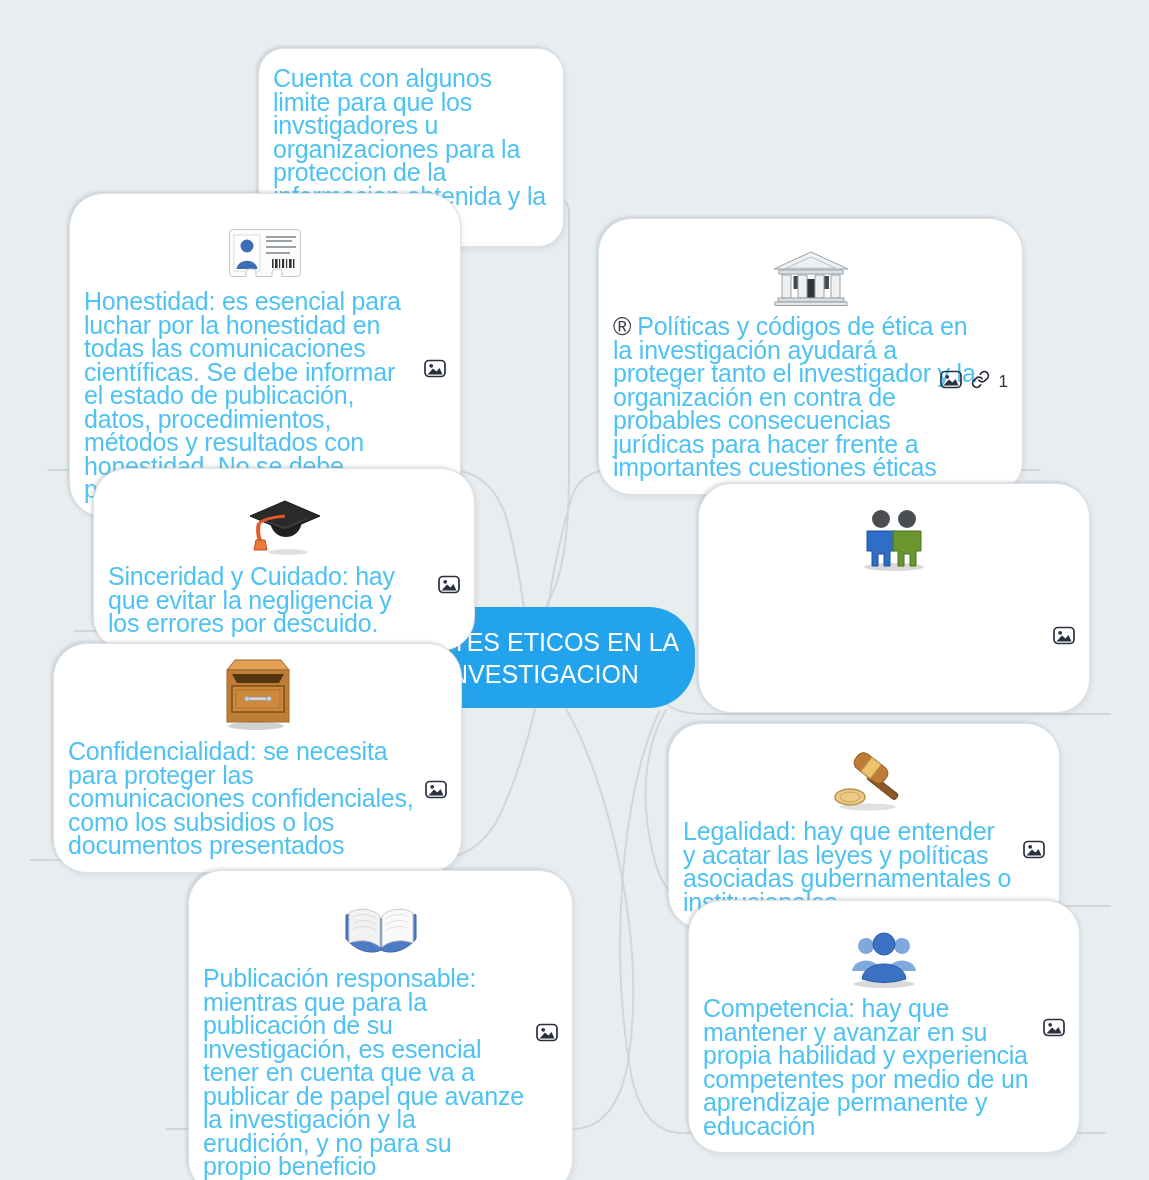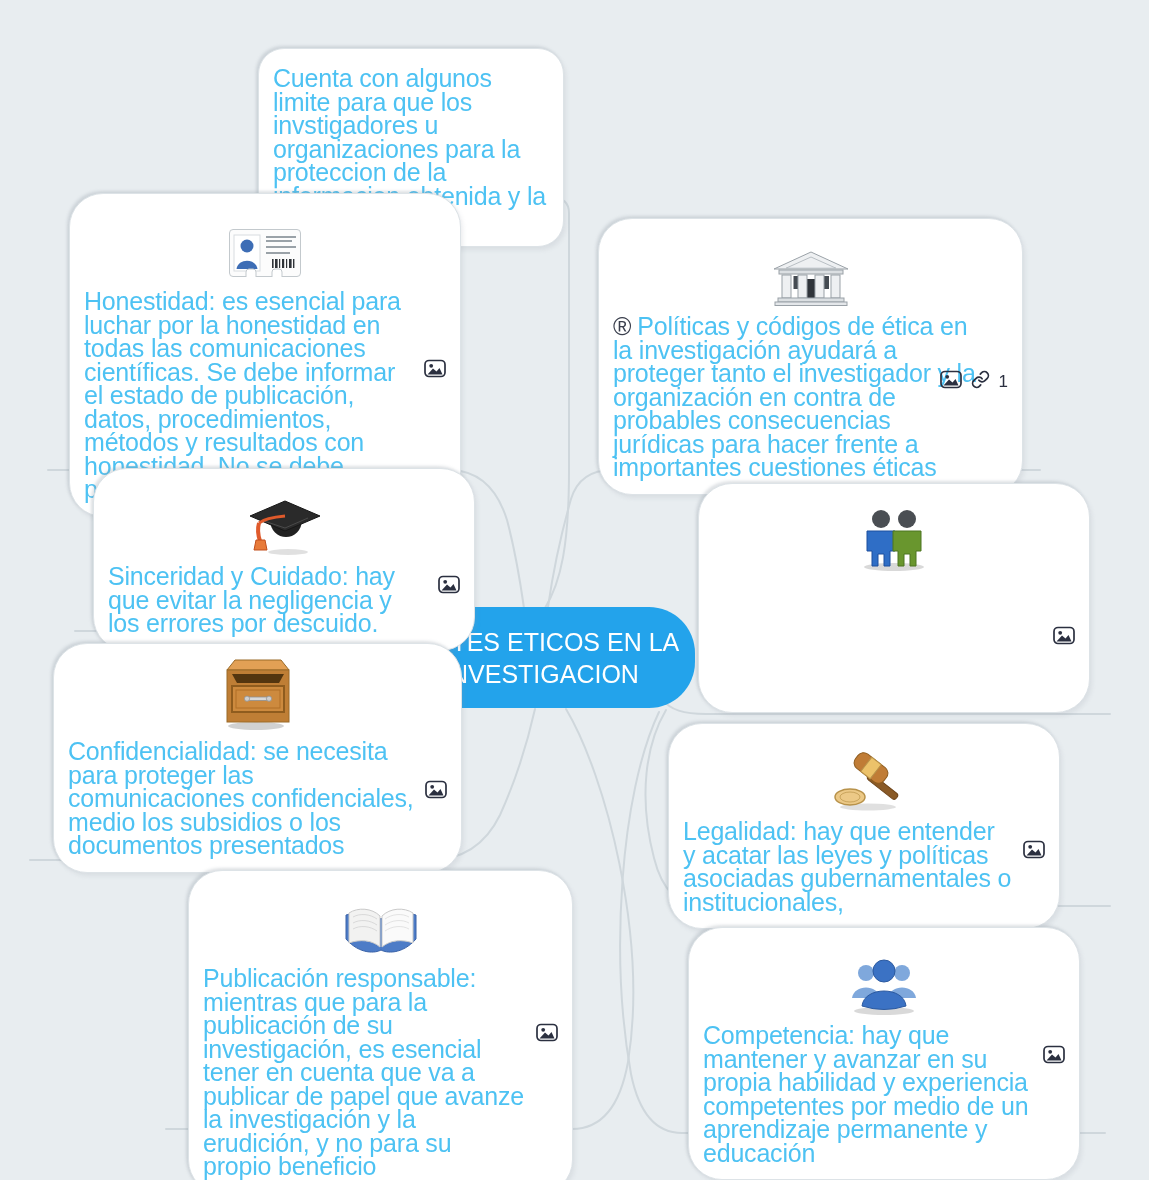--- a/index.html
+++ b/index.html
@@ -20,21 +20,21 @@
                text-align:center;color:#ffffff;font-size:25px;line-height:32px;padding:0 8px;box-sizing:border-box;}
   
   #card-cuenta{left:258px;top:48px;width:306px;min-height:148px;border-radius:26px;box-sizing:border-box;}
   #card-honestidad{left:69px;top:193px;width:392px;min-height:274px;box-sizing:border-box;}
   #card-sinceridad{left:93px;top:468px;width:382px;min-height:160px;box-sizing:border-box;}
   #card-confidencialidad{left:53px;top:643px;width:409px;min-height:215px;box-sizing:border-box;}
   #card-publicacion{left:188px;top:870px;width:385px;min-height:257px;box-sizing:border-box;}
   #card-politicas{left:598px;top:218px;width:425px;min-height:249px;box-sizing:border-box;}
   #card-principios{left:698px;top:483px;width:392px;min-height:230px;box-sizing:border-box;}
   #card-legalidad{left:668px;top:723px;width:392px;min-height:180px;box-sizing:border-box;}
-  #card-competencia{left:688px;top:927px;width:392px;min-height:205px;box-sizing:border-box;}
+  #card-competencia{left:688px;top:900px;width:392px;min-height:205px;box-sizing:border-box;}
   
   #card-honestidad .badges{top:165px}
   #card-sinceridad .badges{top:106px}
   #card-confidencialidad .badges{top:136px}
   #card-publicacion .badges{top:152px}
   #card-politicas .badges{top:151px}
   #card-principios .badges{top:142px}
   #card-legalidad .badges{top:116px}
   #card-competencia .badges{top:117px}
 </style>
@@ -134,21 +134,21 @@
         <polygon points="12,4 58,4 66,14 4,14" fill="#e2a055" stroke="#9a6a28"></polygon>
         <rect x="4" y="14" width="62" height="52" fill="#bf7e35" stroke="#9a6a28"></rect>
         <polygon points="9,18 61,18 56,27 14,27" fill="#53350f"></polygon>
         <rect x="9" y="30" width="52" height="26" fill="#cd8a3e" stroke="#8f5c1e" stroke-width="2"></rect>
         <rect x="13" y="34" width="44" height="18" fill="none" stroke="#b06f26"></rect>
         <rect x="24" y="41" width="22" height="3.5" rx="1.7" fill="#d8d8d8" stroke="#8f8f8f" stroke-width="0.8"></rect>
         <circle cx="24" cy="42.7" r="2.6" fill="#cfcfcf" stroke="#8f8f8f" stroke-width="0.8"></circle>
         <circle cx="46" cy="42.7" r="2.6" fill="#cfcfcf" stroke="#8f8f8f" stroke-width="0.8"></circle>
       </svg>
     </div>
-    <div class="node-text">Confidencialidad: se necesita para proteger las comunicaciones confidenciales, medio los subsidios o los documentos presentados</div>
+    <div class="node-text">Confidencialidad: se necesita para proteger las comunicaciones confidenciales, como los subsidios o los documentos presentados</div>
     <div class="badges">
       <span>
         <svg viewBox="0 0 22 19" width="22" height="19">
             <rect x="1" y="1.5" width="20" height="16" rx="4" fill="none" stroke="#2b3040" stroke-width="1.7"></rect>
             <circle cx="7.2" cy="6.8" r="1.9" fill="#2b3040"></circle>
             <path d="M3.5 15.5 L9 9.5 L12.5 12.5 L15.5 9 L18.5 15.5 Z" fill="#2b3040"></path>
           </svg>
       </span>
     </div>
   </div>

